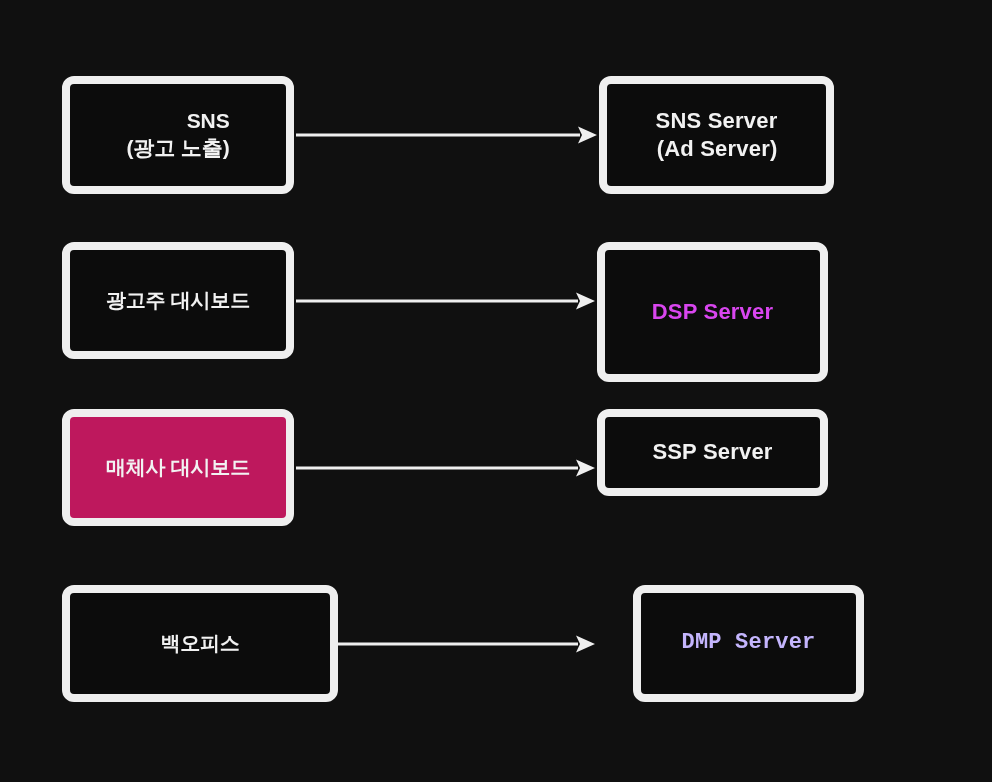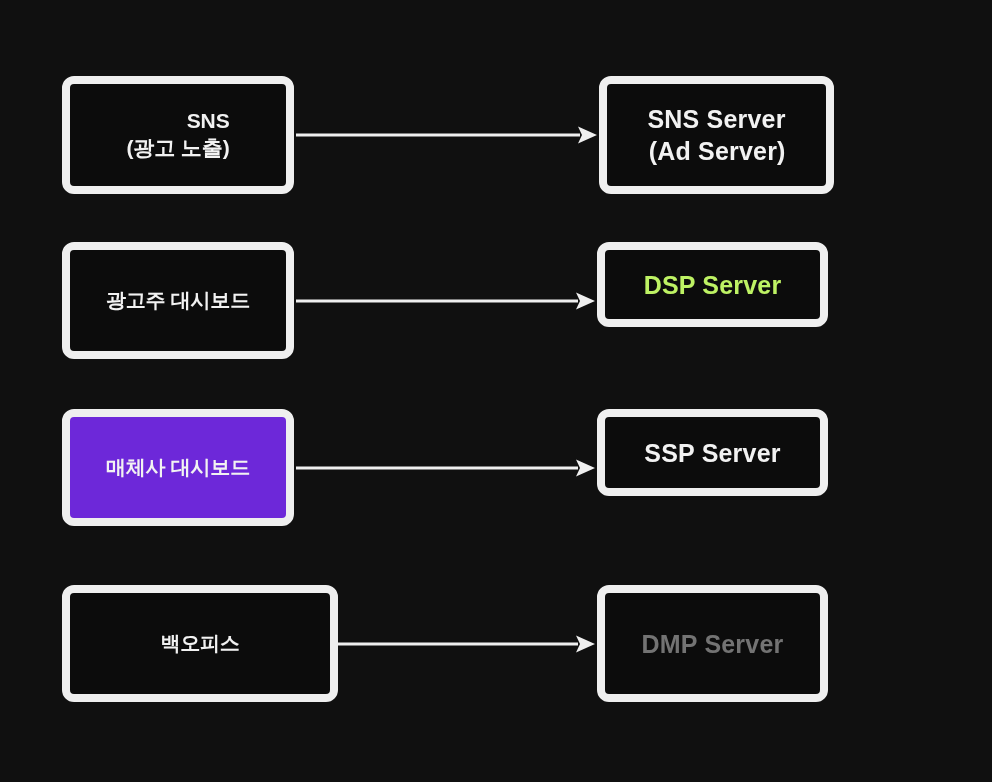--- a/index.html
+++ b/index.html
@@ -27,21 +27,21 @@
     text-align: right;
     color: #f2f2f2;
     line-height: 1.28;
   }
   .node-label {
     display: block;
     white-space: pre-line;
   }
   .node.en .node-label {
     font-weight: bold;
-    font-size: 25px;
+    font-size: 22px;
     letter-spacing: 0.2px;
   }
   .node.ko .node-label {
     font-weight: bold;
     font-size: 20px;
     letter-spacing: -0.2px;
   }
   .node.mixed .node-label {
     font-weight: bold;
     font-size: 21px;
@@ -87,30 +87,30 @@
         <span class="node-label">SNS
 (광고 노출)</span>
       </div>
       <div class="node en" style="left: 599px; top: 76px; width: 235px; height: 118px; background: rgb(12, 12, 12); border-color: rgb(239, 239, 239); color: rgb(242, 242, 242);">
         <span class="node-label">SNS Server
 (Ad Server)</span>
       </div>
       <div class="node ko" style="left: 62px; top: 242px; width: 232px; height: 117px; background: rgb(12, 12, 12); border-color: rgb(239, 239, 239); color: rgb(242, 242, 242);">
         <span class="node-label">광고주 대시보드</span>
       </div>
-      <div class="node en" style="left: 597px; top: 242px; width: 231px; height: 85px; background: rgb(12, 12, 12); border-color: rgb(239, 239, 239); color: #bef264;">
+      <div class="node en" style="left: 597px; top: 242px; width: 231px; height: 140px; background: rgb(12, 12, 12); border-color: rgb(239, 239, 239); color: #d946ef;">
         <span class="node-label">DSP Server</span>
       </div>
-      <div class="node ko" style="left: 62px; top: 409px; width: 232px; height: 117px; background: #6d28d9; border-color: rgb(239, 239, 239); color: rgb(242, 242, 242);">
+      <div class="node ko" style="left: 62px; top: 409px; width: 232px; height: 117px; background: #be185d; border-color: rgb(239, 239, 239); color: rgb(242, 242, 242);">
         <span class="node-label">매체사 대시보드</span>
       </div>
       <div class="node en" style="left: 597px; top: 409px; width: 231px; height: 87px; background: rgb(12, 12, 12); border-color: rgb(239, 239, 239); color: rgb(242, 242, 242);">
         <span class="node-label">SSP Server</span>
       </div>
       <div class="node ko" style="left: 62px; top: 585px; width: 276px; height: 117px; background: rgb(12, 12, 12); border-color: rgb(239, 239, 239); color: rgb(242, 242, 242);">
         <span class="node-label">백오피스</span>
       </div>
-      <div class="node en" style="left: 597px; top: 585px; width: 231px; height: 117px; background: rgb(12, 12, 12); border-color: rgb(239, 239, 239); color: #737373;">
+      <div class="node en" style="left: 633px; top: 585px; width: 231px; height: 117px; background: rgb(12, 12, 12); border-color: rgb(239, 239, 239); color: #c4b5fd; font-family: Liberation Mono, monospace;">
         <span class="node-label">DMP Server</span>
       </div>
     </div>
 
 </div>
 
 </body></html>

